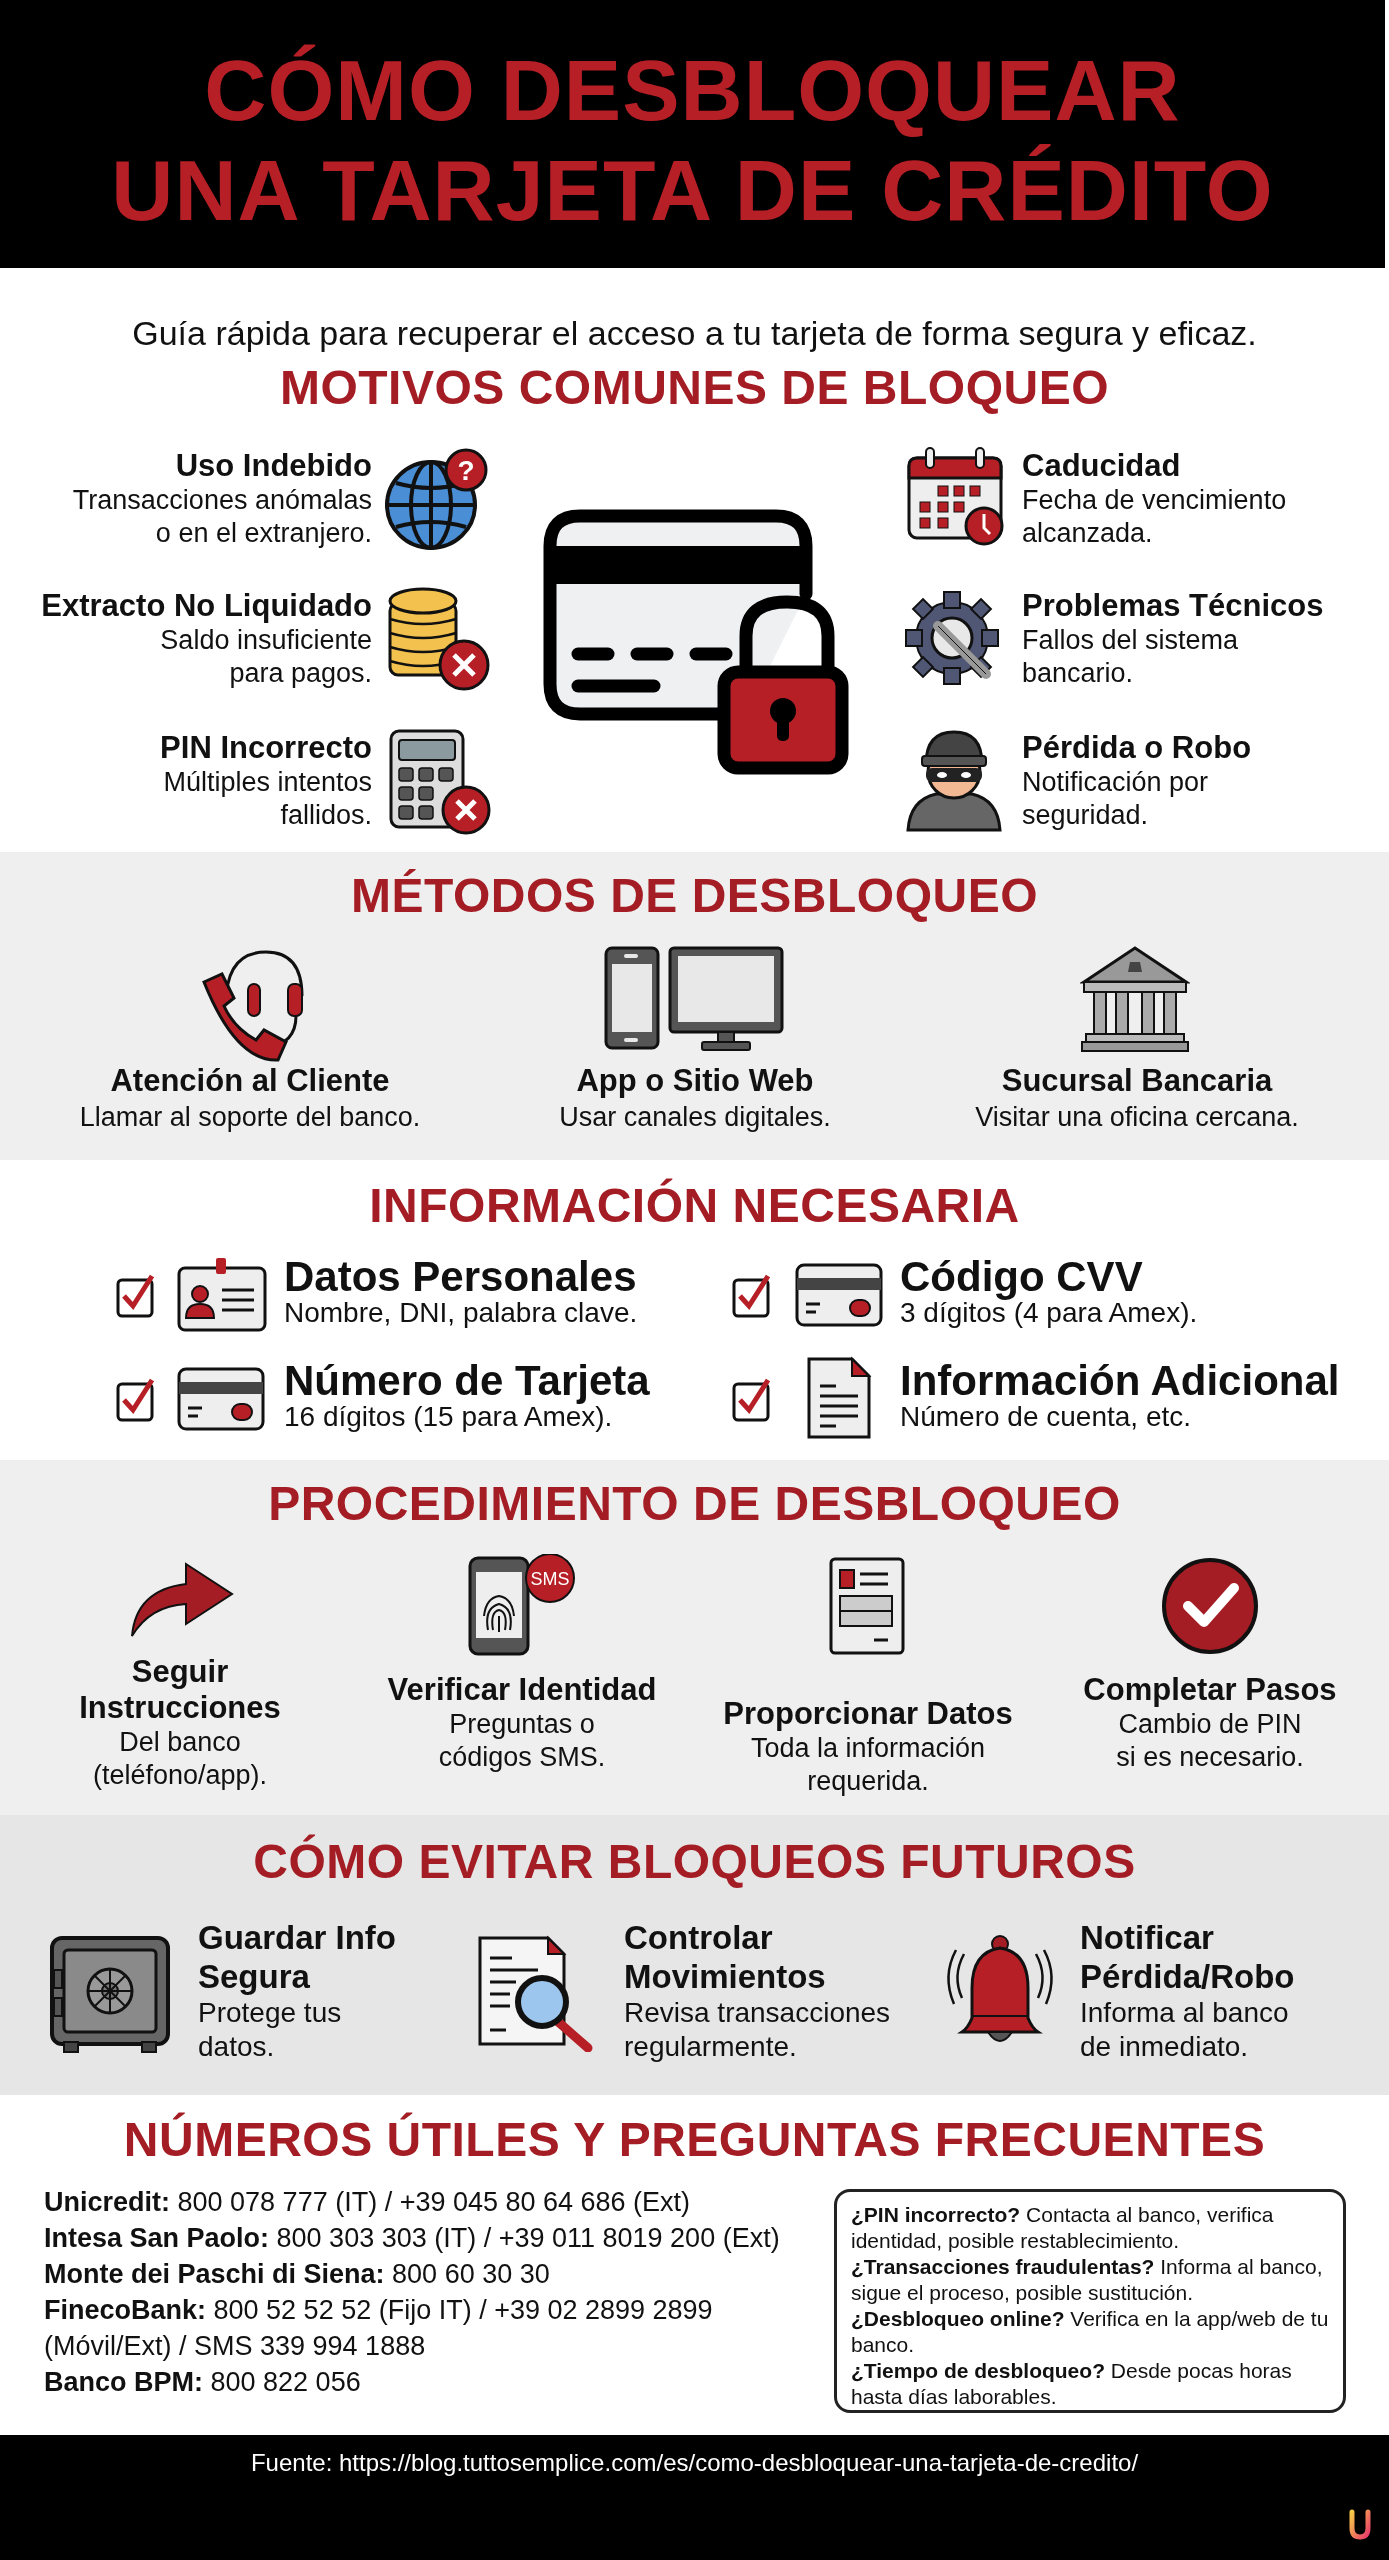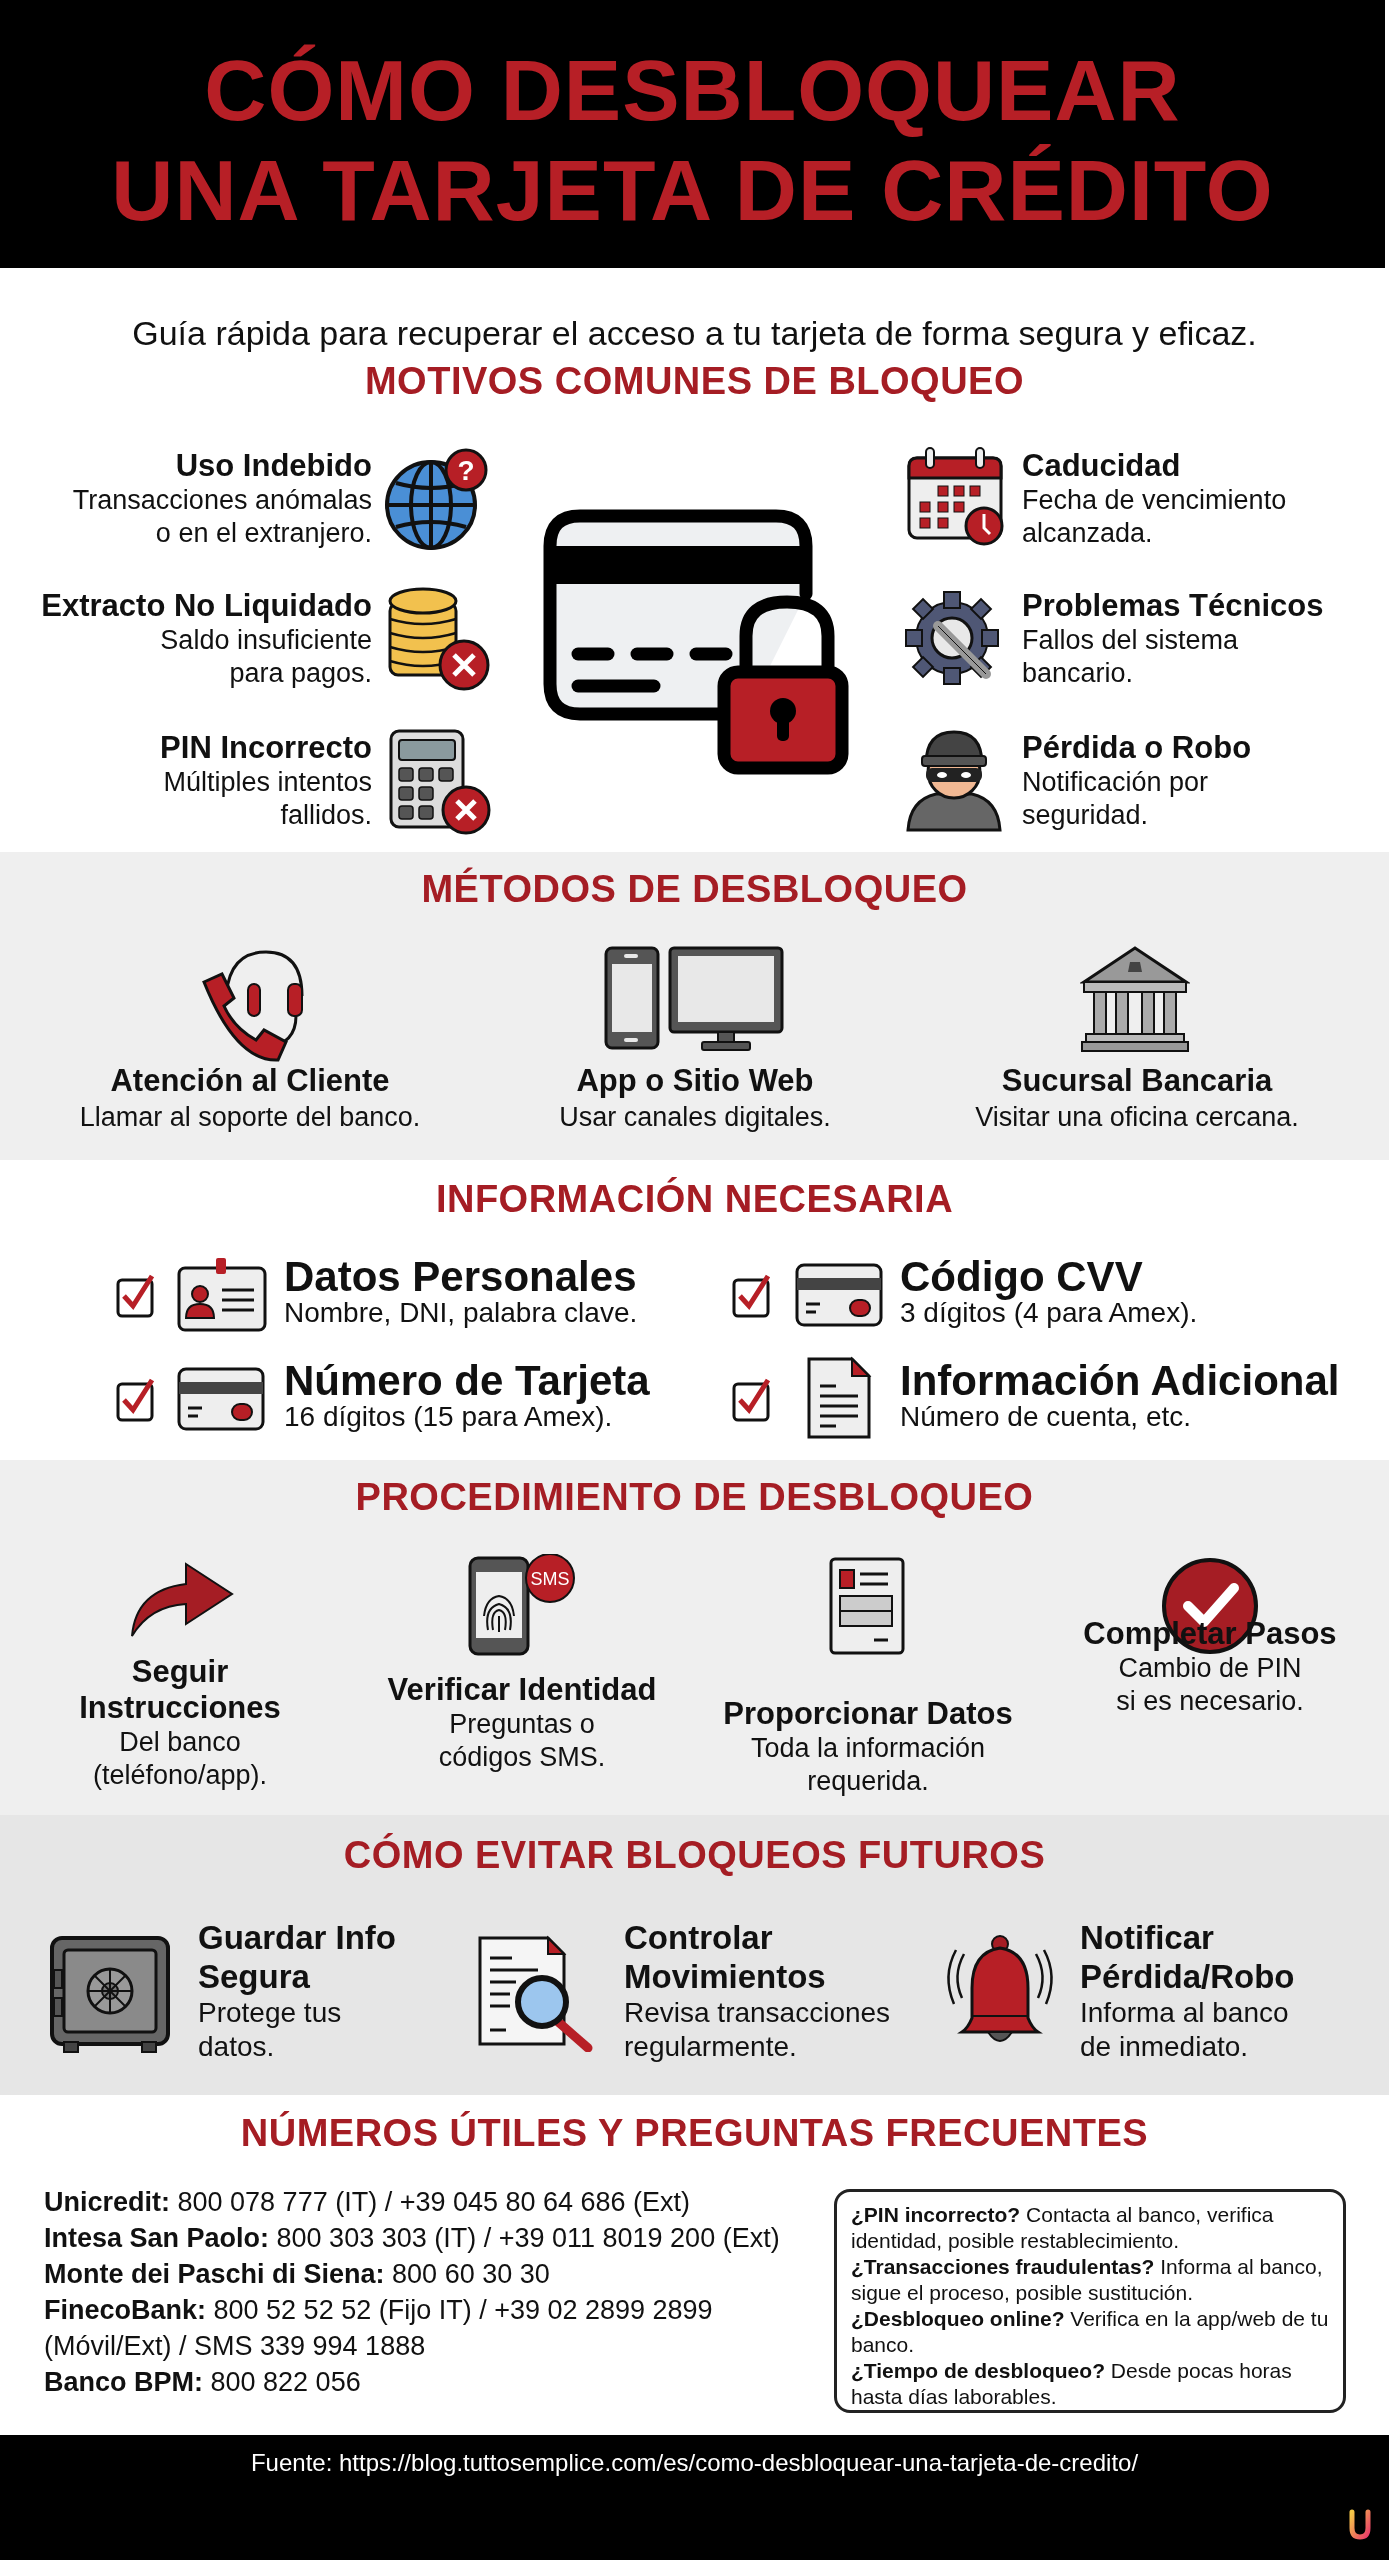--- a/index.html
+++ b/index.html
@@ -1,21 +1,21 @@
 <!DOCTYPE html>
 <html><head>
 <meta charset="utf-8">
 <style>
   * { box-sizing: border-box; margin: 0; padding: 0; }
   body { width: 1389px; height: 2560px; background: #ffffff; font-family: "Liberation Sans", "DejaVu Sans", sans-serif; color: #111; overflow: hidden; position: relative; }
   .header { position: absolute; left: 0; top: 0; width: 1385px; height: 268px; background: #000; text-align: center; }
   .header .t1, .header .t2 { color: #b71f26; font-weight: bold; font-size: 86px; letter-spacing: 1px; line-height: 100px; }
   .header .t1 { padding-top: 40px; }
   .subtitle { position: absolute; top: 290px; left: 0; width: 1389px; text-align: center; font-size: 34px; color: #111; margin-top: 24px; }
-  .sec-title { position: absolute; left: 0; width: 1389px; text-align: center; font-weight: bold; font-size: 38px; color: #a51d24; letter-spacing: 0.5px; }
+  .sec-title { position: absolute; left: 0; width: 1389px; text-align: center; font-weight: bold; font-size: 48px; color: #a51d24; letter-spacing: 0.5px; }
   .band { position: absolute; left: 0; width: 1389px; }
 
   
   .mot { position: absolute; width: 520px; }
   .mot .ttl { font-weight: bold; font-size: 31px; line-height: 36px; }
   .mot .dsc { font-size: 27px; line-height: 33px; }
   .mot.left { text-align: right; }
   .icon { position: absolute; }
 
   
@@ -361,21 +361,21 @@
 <div class="proc" style="left:708px; top:1672px;margin-top:24px;">
   <div class="ttl">Proporcionar Datos</div>
   <div class="dsc">Toda la información</div>
   <div class="dsc">requerida.</div>
 </div>
 
 <svg class="icon" style="left:1160px; top:1556px;" width="100" height="100" viewBox="0 0 100 100">
   <circle cx="50" cy="50" r="46" fill="#a51d24" stroke="#111" stroke-width="4"></circle>
   <path d="M28 50 L44 66 L74 32" fill="none" stroke="#fff" stroke-width="10" stroke-linecap="round" stroke-linejoin="round"></path>
 </svg>
-<div class="proc" style="left:1050px; top:1616px;">
+<div class="proc" style="left:1050px; top:1672px;">
   <div class="ttl">Completar Pasos</div>
   <div class="dsc">Cambio de PIN</div>
   <div class="dsc">si es necesario.</div>
 </div>
 
 <div class="band" style="top:1815px; height:280px; background:#e6e6e6;"></div>
 <div class="sec-title" style="top:1834px;">CÓMO EVITAR BLOQUEOS FUTUROS</div>
 
 <svg class="icon" style="left:48px; top:1934px;" width="124" height="120" viewBox="0 0 124 120">
   <rect x="4" y="4" width="116" height="106" rx="10" fill="#666" stroke="#111" stroke-width="4"></rect>

